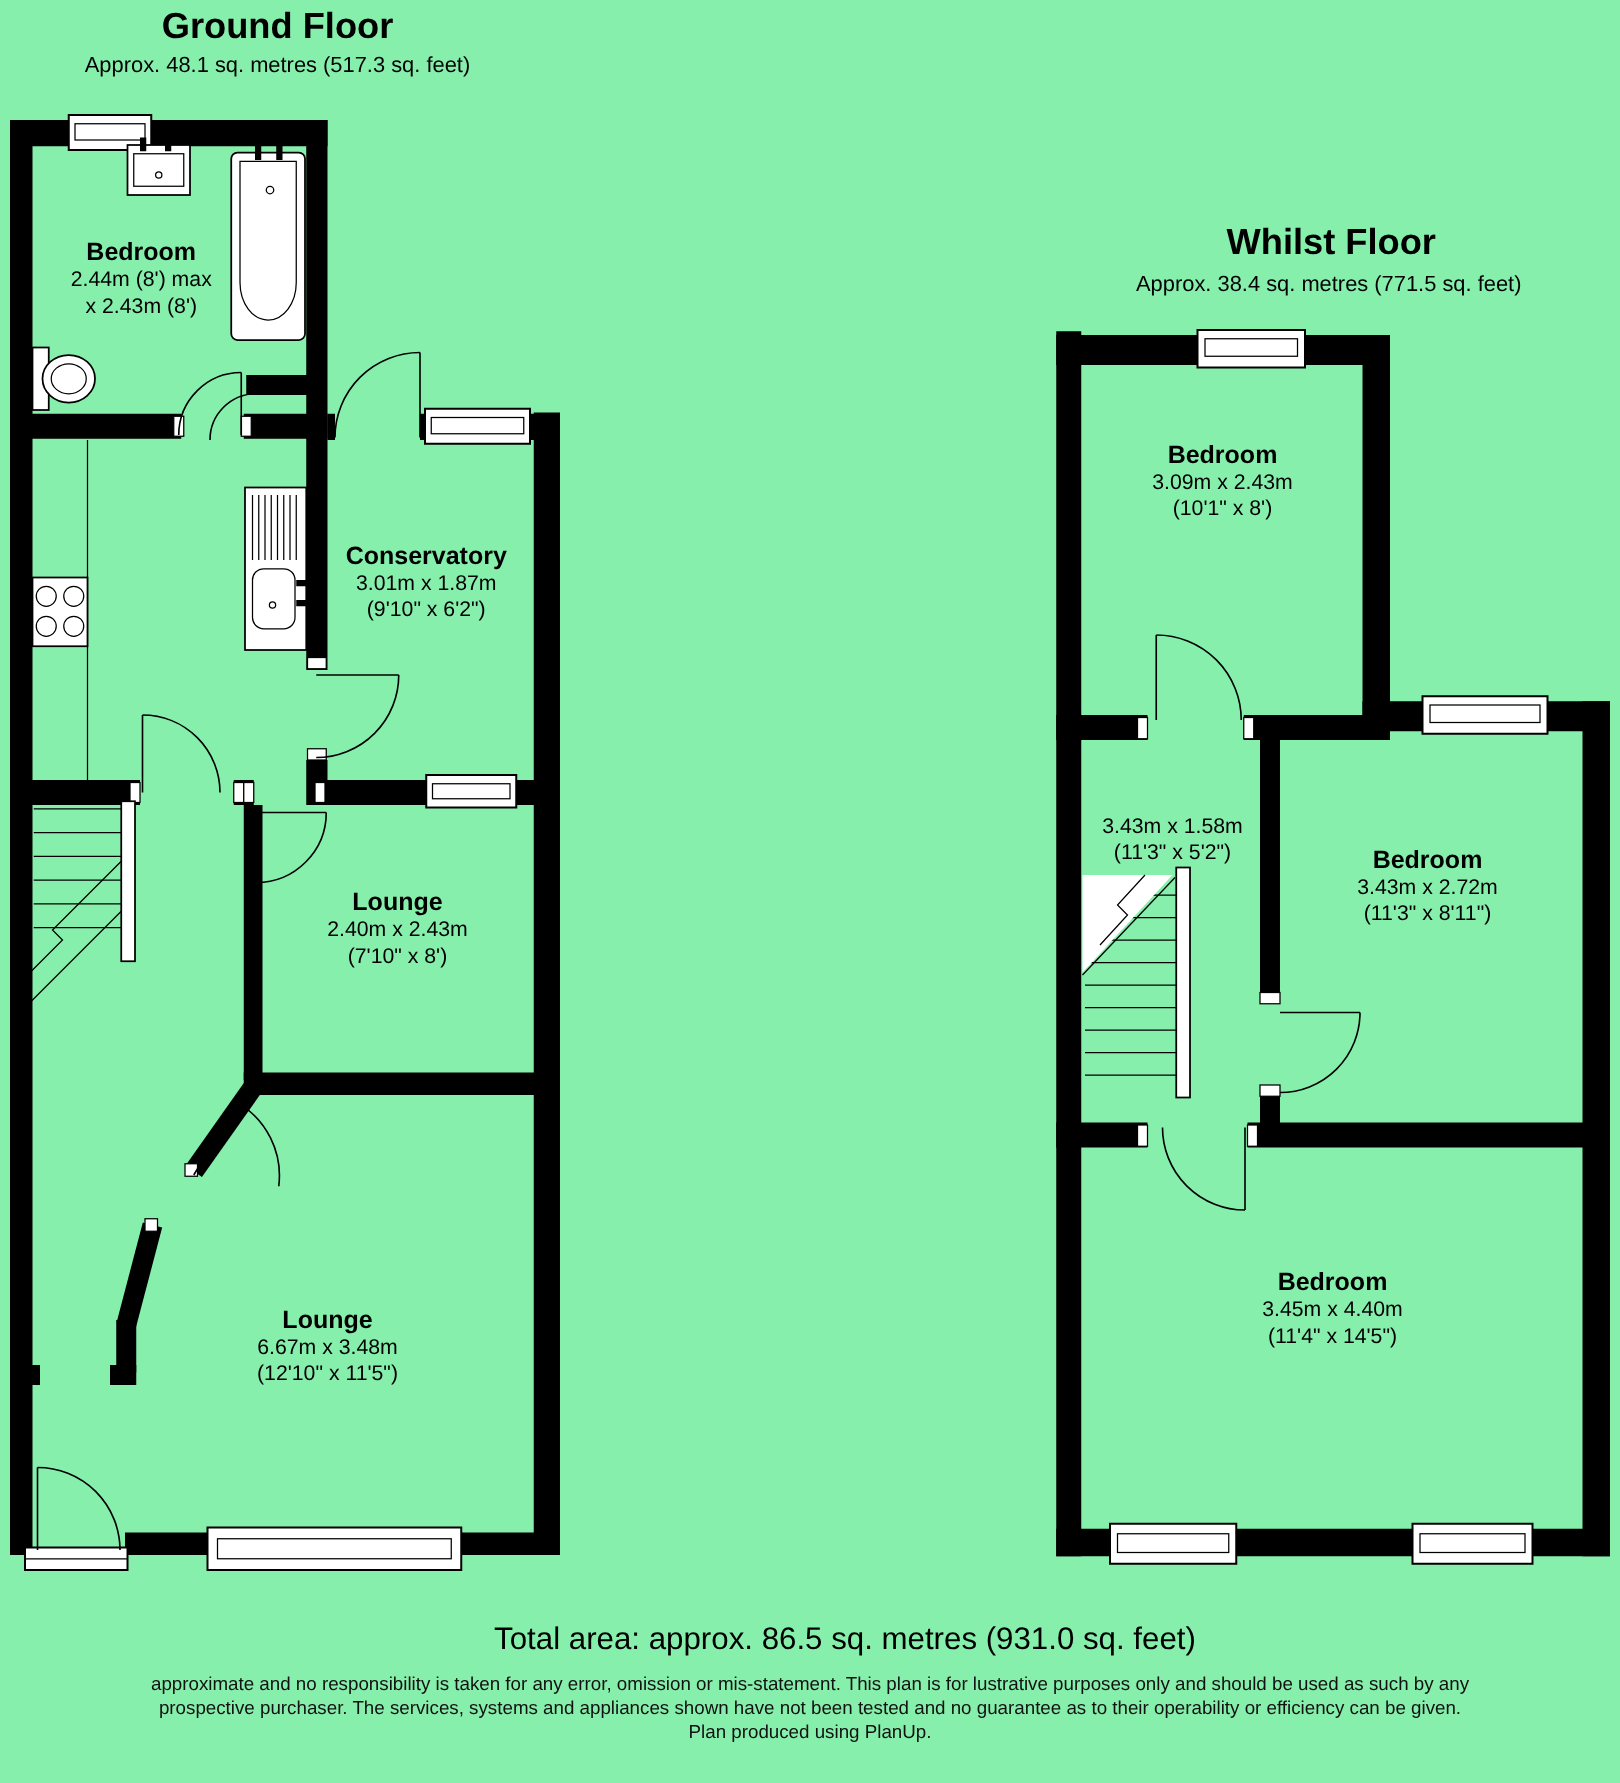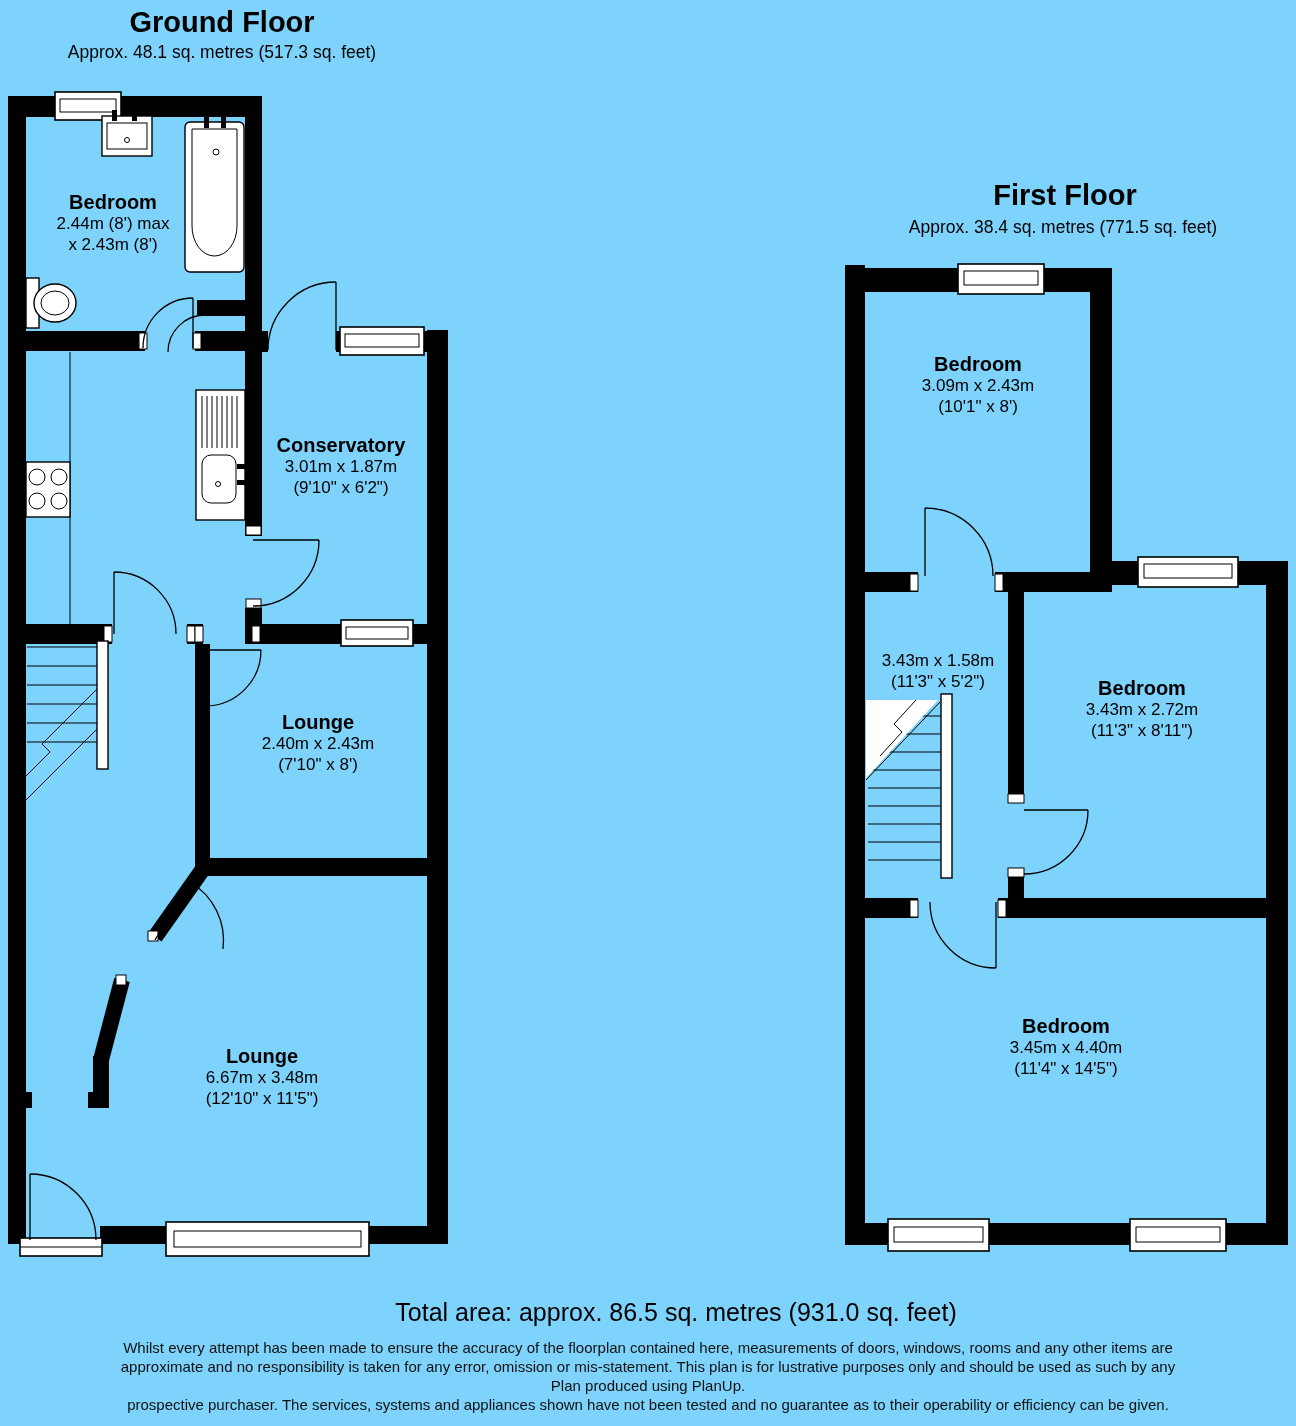--- a/index.html
+++ b/index.html
@@ -1,17 +1,17 @@
 <!DOCTYPE html>
 <html><head>
 <meta charset="utf-8">
 <style>
   html,body{margin:0;padding:0;background:#ffffff;}
   .canvas{
-    position:relative;width:1296px;height:1426px;background:#7dd3fc;overflow:hidden;
+    position:relative;width:1296px;height:1426px;background:#86efac;overflow:hidden;
     font-family:"Liberation Sans","DejaVu Sans",sans-serif;color:#000;
   }
   svg.plan{position:absolute;left:0;top:0;}
   .wall{fill:#000;stroke:none;}
   .win{fill:#fff;stroke:#000;stroke-width:1.6;}
   .winin{fill:none;stroke:#000;stroke-width:1;}
   .door{fill:none;stroke:#000;stroke-width:1.3;}
   .fix{fill:#fff;stroke:#000;stroke-width:1.4;}
   .thin{fill:none;stroke:#000;stroke-width:1;}
   .jamb{fill:#fff;stroke:#000;stroke-width:1;}
@@ -257,21 +257,21 @@
       <line class="thin" x1="866" y1="780" x2="940" y2="702"></line>
       <polyline class="thin" points="880,756 902,732 894,724 916,700"></polyline>
       <rect class="fix" x="941" y="694" width="11" height="184"></rect>
     </g>
   </g>
 </svg>
 
 <div class="floor-title" style="left:222px;top:22px">Ground Floor</div>
 <div class="floor-sub" style="left:222px;top:52px">Approx. 48.1 sq. metres (517.3 sq. feet)</div>
 
-<div class="floor-title" style="left:1065px;top:195px">First Floor</div>
+<div class="floor-title" style="left:1065px;top:195px">Whilst Floor</div>
 <div class="floor-sub" style="left:1063px;top:227px">Approx. 38.4 sq. metres (771.5 sq. feet)</div>
 
 <div class="room-label" style="left:113px;top:223px">
   <div class="room-name">Bedroom</div>
   <div class="room-dims">2.44m (8') max</div>
   <div class="room-dims">x 2.43m (8')</div>
 </div>
 
 
 <div class="room-label" style="left:341px;top:466px">
@@ -311,19 +311,18 @@
 
 <div class="room-label" style="left:1066px;top:1047px">
   <div class="room-name">Bedroom</div>
   <div class="room-dims">3.45m x 4.40m</div>
   <div class="room-dims">(11'4" x 14'5")</div>
 </div>
 
 <div class="total-area" style="left:676px;top:1312px">Total area: approx. 86.5 sq. metres (931.0 sq. feet)</div>
 
 <div class="disclaimer">
-  <div>Whilst every attempt has been made to ensure the accuracy of the floorplan contained here, measurements of doors, windows, rooms and any other items are</div>
   <div>approximate and no responsibility is taken for any error, omission or mis-statement. This plan is for lustrative purposes only and should be used as such by any</div>
+  <div>prospective purchaser. The services, systems and appliances shown have not been tested and no guarantee as to their operability or efficiency can be given.</div>
   <div>Plan produced using PlanUp.</div>
-  <div>prospective purchaser. The services, systems and appliances shown have not been tested and no guarantee as to their operability or efficiency can be given.</div>
 </div>
 
 </div>
 
 </body></html>

